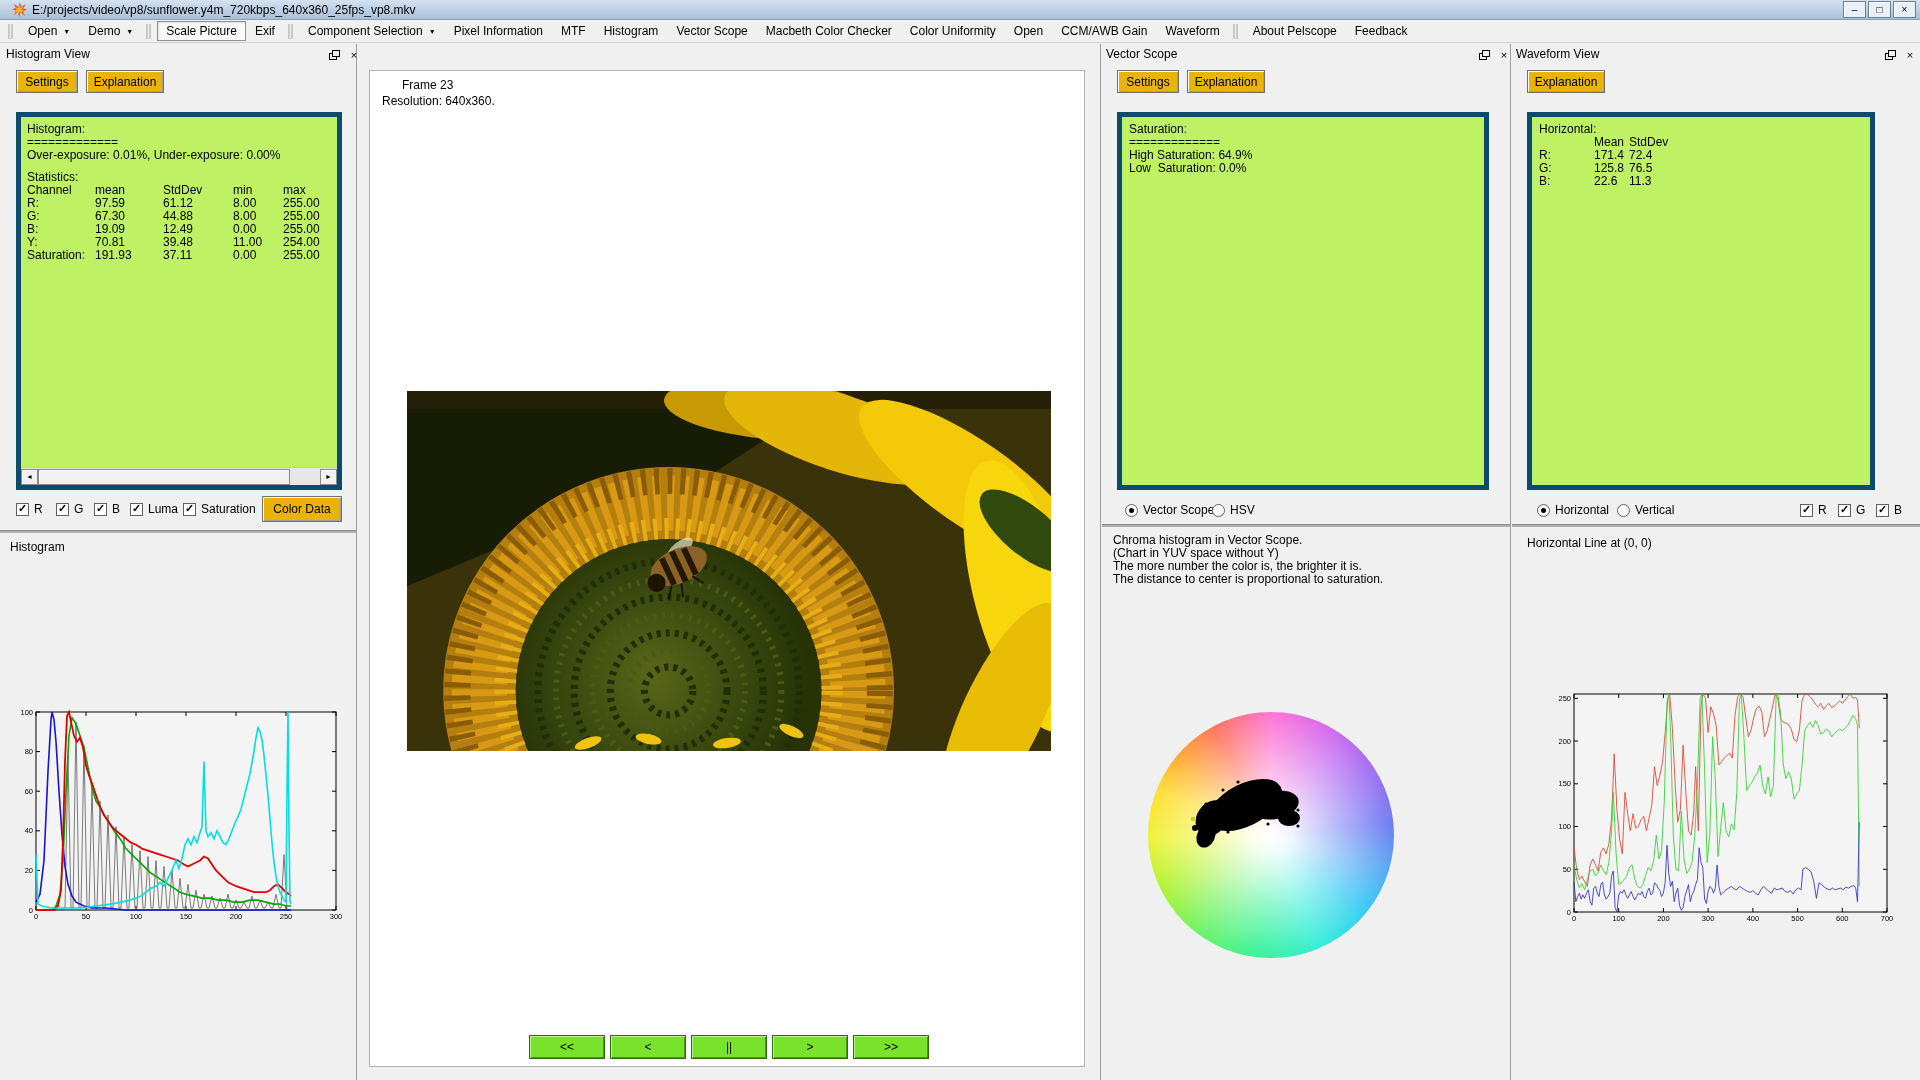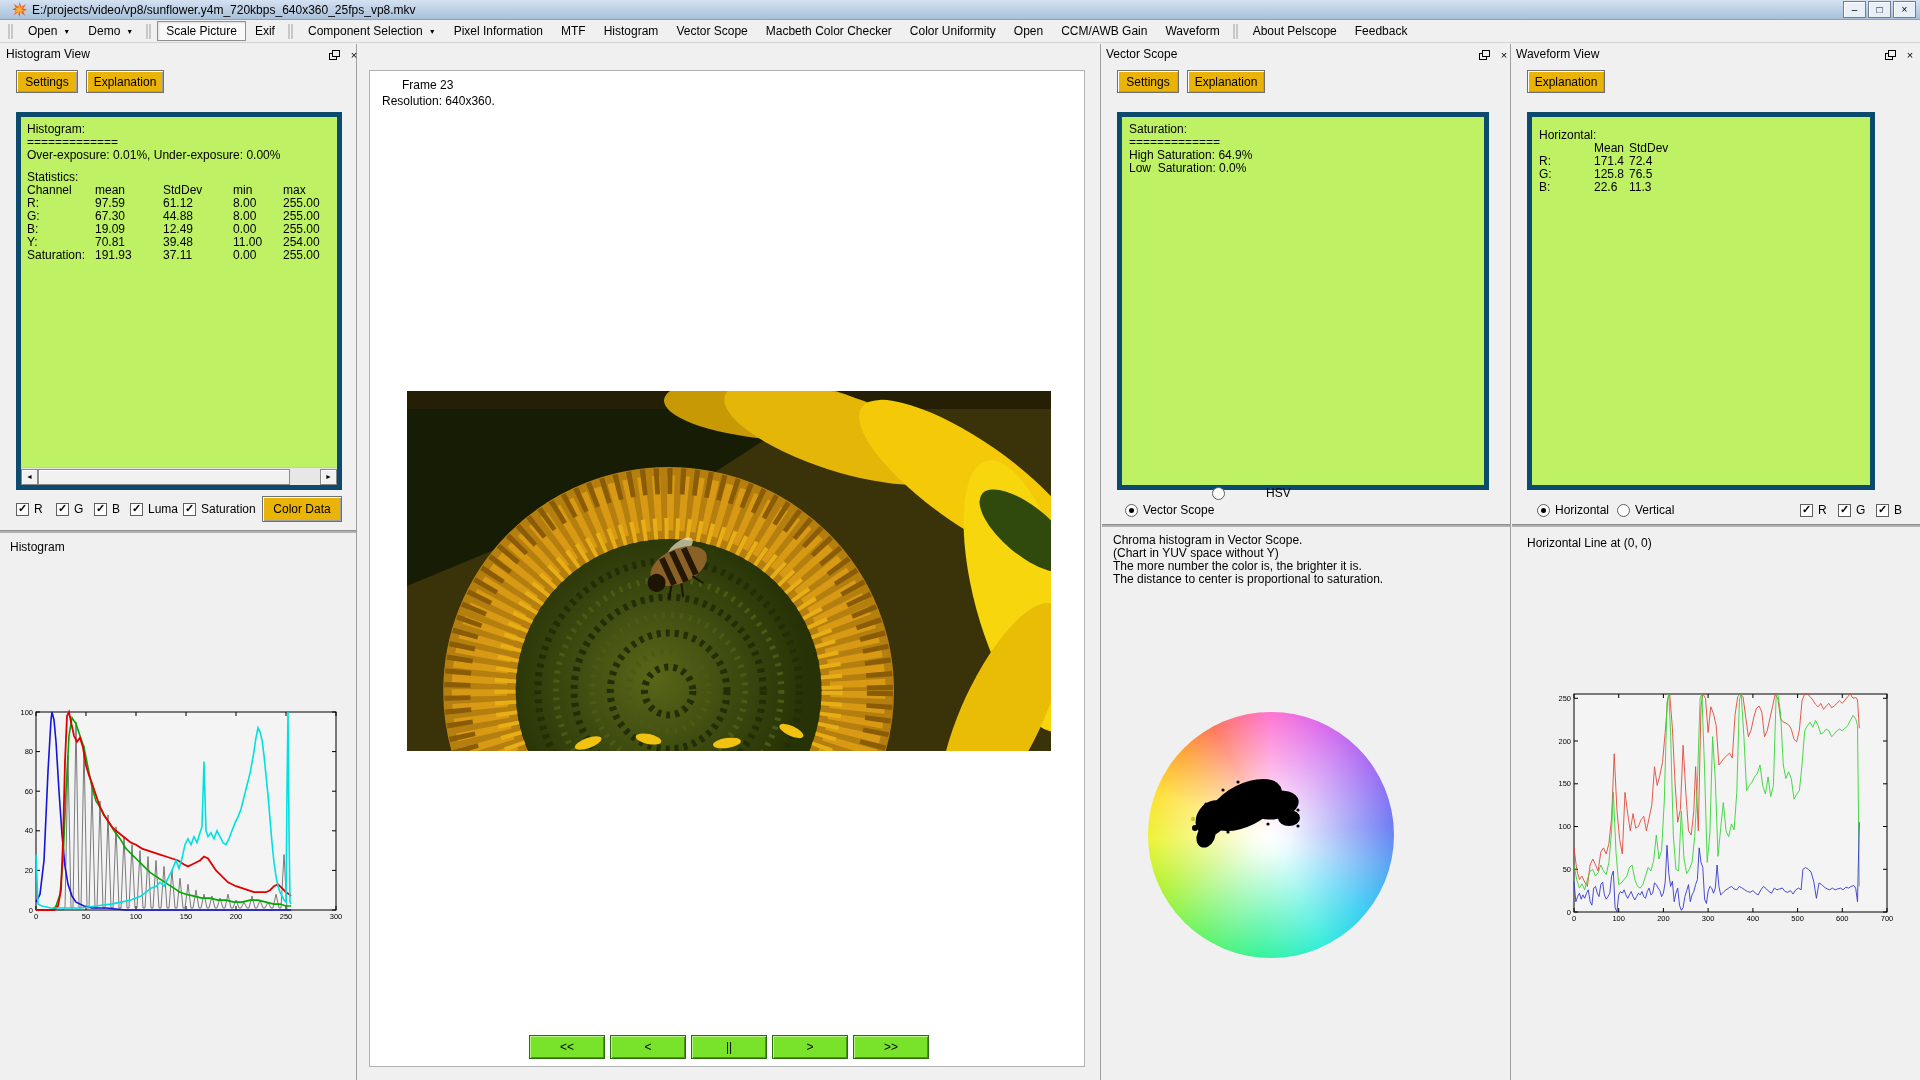--- a/index.html
+++ b/index.html
@@ -336,21 +336,21 @@
   <div class="sline">High Saturation: 64.9%</div>
   <div class="sline">Low &nbsp;Saturation: 0.0%</div>
 </div>
 
 <span class="radio-item" style="left:1125px;top:503px;">
     <span class="radio">
       <span class="dot"></span>
     </span>
     <span class="ctl-label">Vector Scope</span>
   </span>
-<span class="radio-item" style="left:1212px;top:486px;gap:36px;">
+<span class="radio-item" style="left:1212px;top:503px;">
     <span class="radio"></span>
     <span class="ctl-label">HSV</span>
   </span>
 
 <div class="hsep" style="left:1102px;top:524px;width:408px;"></div>
 <div class="abs" style="left:1113px;top:534px;line-height:13px;">
   <div>Chroma histogram in Vector Scope.</div>
   <div>(Chart in YUV space without Y)</div>
   <div>The more number the color is, the brighter it is.</div>
   <div>The distance to center is proportional to saturation.</div>
@@ -382,21 +382,21 @@
 <div class="dock-btns" style="left:1882px;">
   <span class="dock-btn">
       <span class="float-icon"></span>
     </span>
   <span class="dock-btn">
       <span>×</span>
     </span>
 </div>
 <div class="btn" style="left:1527px;top:70px;width:78px;height:23px;">Explanation</div>
 
-<div class="whitebox" style="left:1527px;top:112px;width:348px;height:378px;padding:12px 0 0 7px;">
+<div class="whitebox" style="left:1527px;top:112px;width:348px;height:378px;padding:6px 0 0 7px;">
   <div class="sline">Horizontal:</div>
   <div class="sline"><span class="wc0"></span><span class="wc1">Mean</span><span>StdDev</span></div>
   <div class="sline"><span class="wc0">R:</span><span class="wc1">171.4</span><span>72.4</span></div>
   <div class="sline"><span class="wc0">G:</span><span class="wc1">125.8</span><span>76.5</span></div>
   <div class="sline"><span class="wc0">B:</span><span class="wc1">22.6</span><span>11.3</span></div>
 </div>
 
 <span class="radio-item" style="left:1537px;top:503px;">
     <span class="radio">
       <span class="dot"></span>

